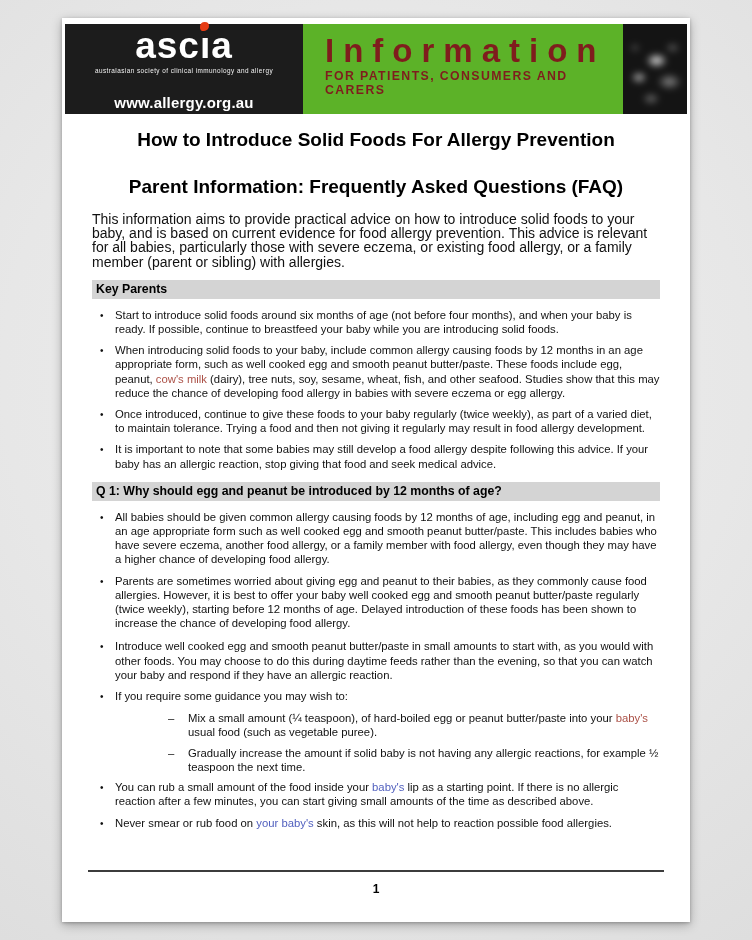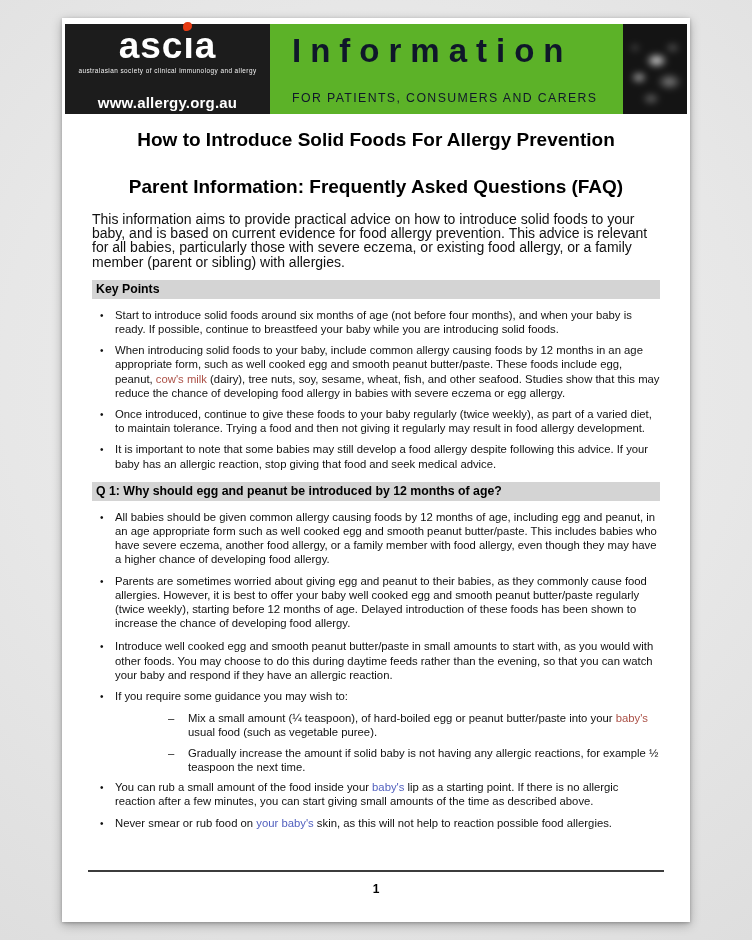--- a/index.html
+++ b/index.html
@@ -12,40 +12,40 @@
     position:relative;
     width:628px; height:904px;
     margin:18px auto 0;
     background:#ffffff;
     box-shadow:0 3px 10px rgba(0,0,0,.28), 0 1px 3px rgba(0,0,0,.22);
     display:flex; flex-direction:column;
   }
   
   .header { display:flex; height:90px; margin:6px 3px 0 3px; }
   .logo-panel {
-    width:205px; background:var(--header-black);
+    width:238px; background:var(--header-black);
     color:#fff; display:flex; flex-direction:column;
     align-items:center; justify-content:center;
   }
   .brand { font-size:37px; font-weight:bold; letter-spacing:1px; line-height:1.05; }
   .idot { position:relative; font-style:normal; }
   .reddot {
     position:absolute; top:-3px; left:0px;
     width:9px; height:9px; background:var(--logo-red);
     border-radius:50% 45% 55% 40%;
   }
   .tagline { font-size:6.4px; letter-spacing:.45px; margin-top:2px; color:#f2f2f2; white-space:nowrap; }
   .website { font-size:15px; font-weight:bold; margin-top:20px; letter-spacing:.2px; }
   .banner {
-    flex:1; background:var(--banner-green); color:#0f172a;
+    flex:1; background:var(--banner-green); color:#7f1d1d;
     padding:9px 0 9px 22px;
-    display:flex; flex-direction:column; justify-content:space-between;
+    display:flex; flex-direction:column; 
   }
   .banner-title { font-size:33px; font-weight:600; letter-spacing:9px; line-height:1.1; }
-  .banner-sub { font-size:12.3px; font-weight:normal; letter-spacing:1.4px; }
+  .banner-sub { font-size:12.3px; font-weight:bold; letter-spacing:1.4px; }
   .photo { width:64px; position:relative; background:#141414; overflow:hidden; }
   .photo-blur {
     position:absolute; inset:-8px;
     background:
       radial-gradient(ellipse 16px 11px at 52% 42%, rgba(255,255,255,.95), transparent 70%),
       radial-gradient(ellipse 12px 9px  at 30% 58%, rgba(235,235,235,.8), transparent 70%),
       radial-gradient(ellipse 18px 12px at 68% 62%, rgba(205,205,205,.65), transparent 70%),
       radial-gradient(ellipse 13px 9px  at 45% 78%, rgba(190,190,190,.55), transparent 70%),
       radial-gradient(ellipse 11px 8px  at 72% 30%, rgba(170,170,170,.5), transparent 70%),
       radial-gradient(ellipse 9px 7px   at 25% 30%, rgba(140,140,140,.45), transparent 70%),
@@ -94,21 +94,21 @@
     <div class="photo">
       <div class="photo-blur"></div>
     </div>
   </div>
 
   <div class="content">
     <div class="doc-title line2">How to Introduce Solid Foods For Allergy Prevention</div>
     <div class="doc-title line1">Parent Information: Frequently Asked Questions (FAQ)</div>
     <div class="intro">This information aims to provide practical advice on how to introduce solid foods to your baby, and is based on current evidence for food allergy prevention. This advice is relevant for all babies, particularly those with severe eczema, or existing food allergy, or a family member (parent or sibling) with allergies.</div>
     <div id="sections">
-        <div class="section-bar">Key Points</div>
+        <div class="section-bar">Key Parents</div>
         <div class="bullet-list">
           <div class="bullet">
             <span class="marker">•</span>
             <span class="btext"><span>Start to introduce solid foods around six months of age (not before four months), and when your baby is ready. If possible, continue to breastfeed your baby while you are introducing solid foods.</span></span>
           </div>
           <div class="bullet">
             <span class="marker">•</span>
             <span class="btext"><span>When introducing solid foods to your baby, include common allergy causing foods by 12 months in an age appropriate form, such as well cooked egg and smooth peanut butter/paste. These foods include egg, peanut, </span><span class="seg-red">cow's milk</span><span> (dairy), tree nuts, soy, sesame, wheat, fish, and other seafood. Studies show that this may reduce the chance of developing food allergy in babies with severe eczema or egg allergy.</span></span>
           </div>
           <div class="bullet">

